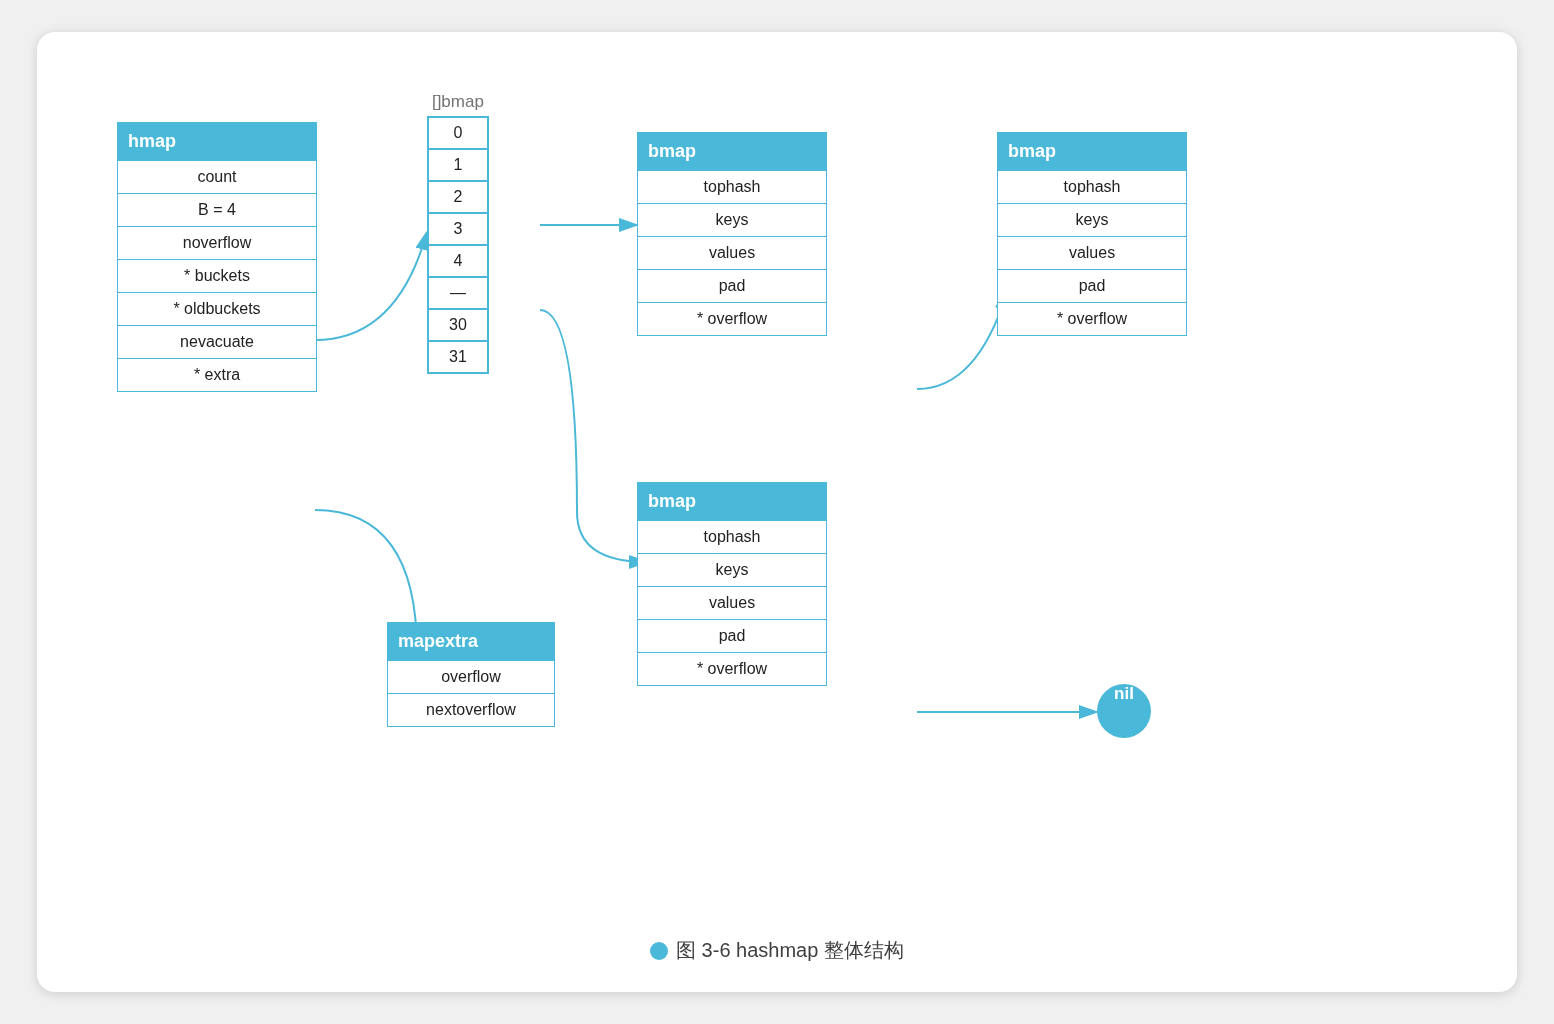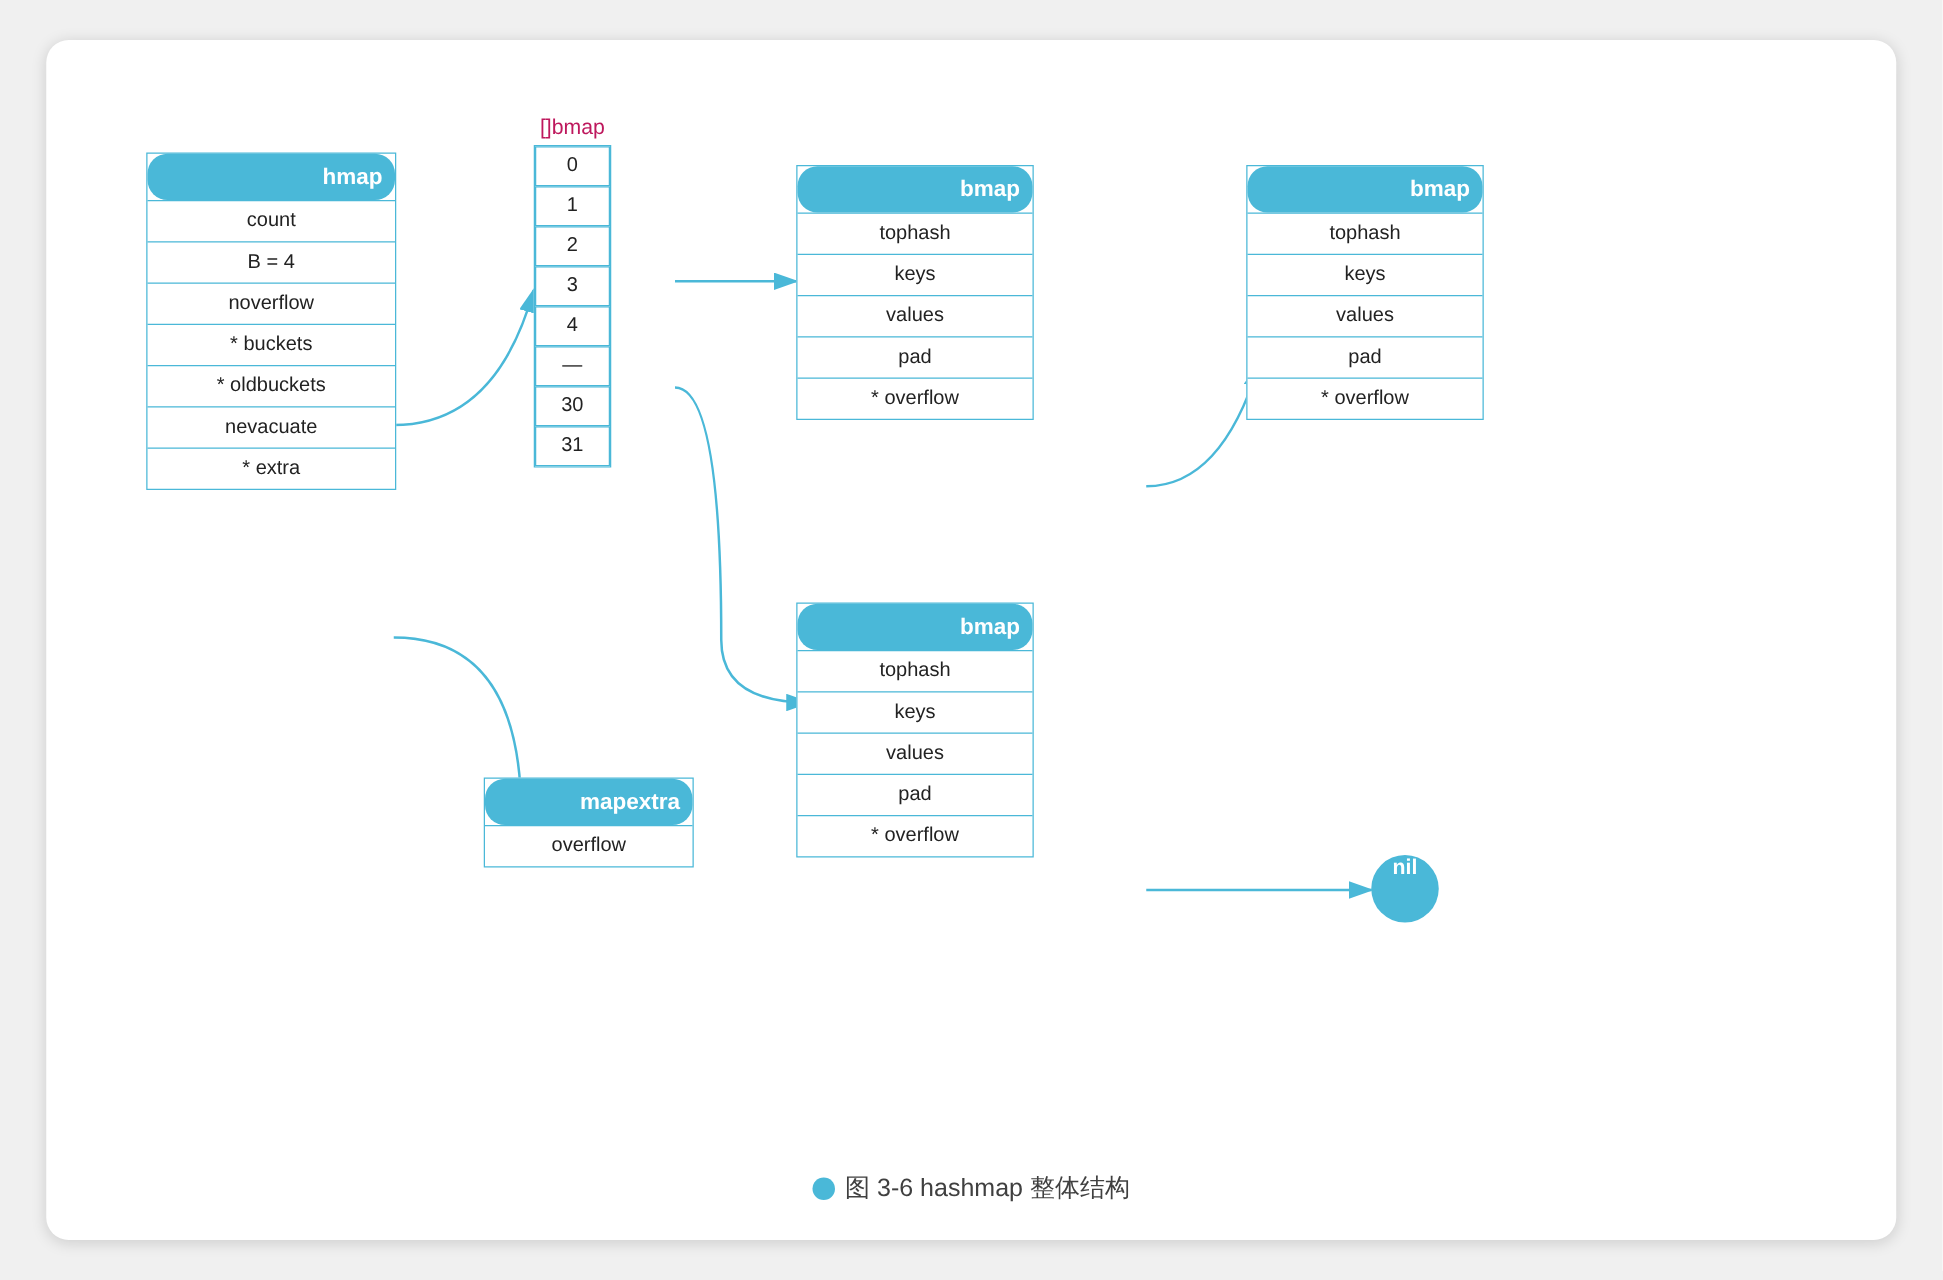--- a/index.html
+++ b/index.html
@@ -30,35 +30,34 @@
       position: absolute;
       border: 1.5px solid #4ab8d8;
       background: white;
       min-width: 130px;
     }
     .struct-header {
       background: #4ab8d8;
       color: white;
       font-weight: bold;
       font-size: 18px;
-      text-align: right;
+      text-align: left;
       padding: 8px 10px;
-      border-radius: 16px;
     }
     .struct-row {
       border-top: 1px solid #4ab8d8;
       font-size: 16px;
       text-align: center;
       padding: 7px 10px;
       color: #222;
     }
     .array-label {
       font-size: 17px;
       text-align: center;
-      color: #be185d;
+      color: #737373;
       margin-bottom: 4px;
     }
     .array-cell {
       border: 1px solid #4ab8d8;
       font-size: 16px;
       text-align: center;
       padding: 6px 20px;
       color: #222;
       background: white;
     }
@@ -177,20 +176,21 @@
       <div class="struct-row">tophash</div>
       <div class="struct-row">keys</div>
       <div class="struct-row">values</div>
       <div class="struct-row">pad</div>
       <div class="struct-row">* overflow</div>
     </div>
 
     <div class="struct-box" style="left:330px; top:590px; width:168px;margin-left:20px;">
       <div class="struct-header">mapextra</div>
       <div class="struct-row">overflow</div>
+      <div class="struct-row">nextoverflow</div>
     </div>
 
     <div class="nil-circle" style="left:1060px; top:652px;">
       <span>nil</span>
     </div>
 
     <div class="caption">
       <span class="caption-dot"></span>
       <span>图 3-6   hashmap 整体结构</span>
     </div>

